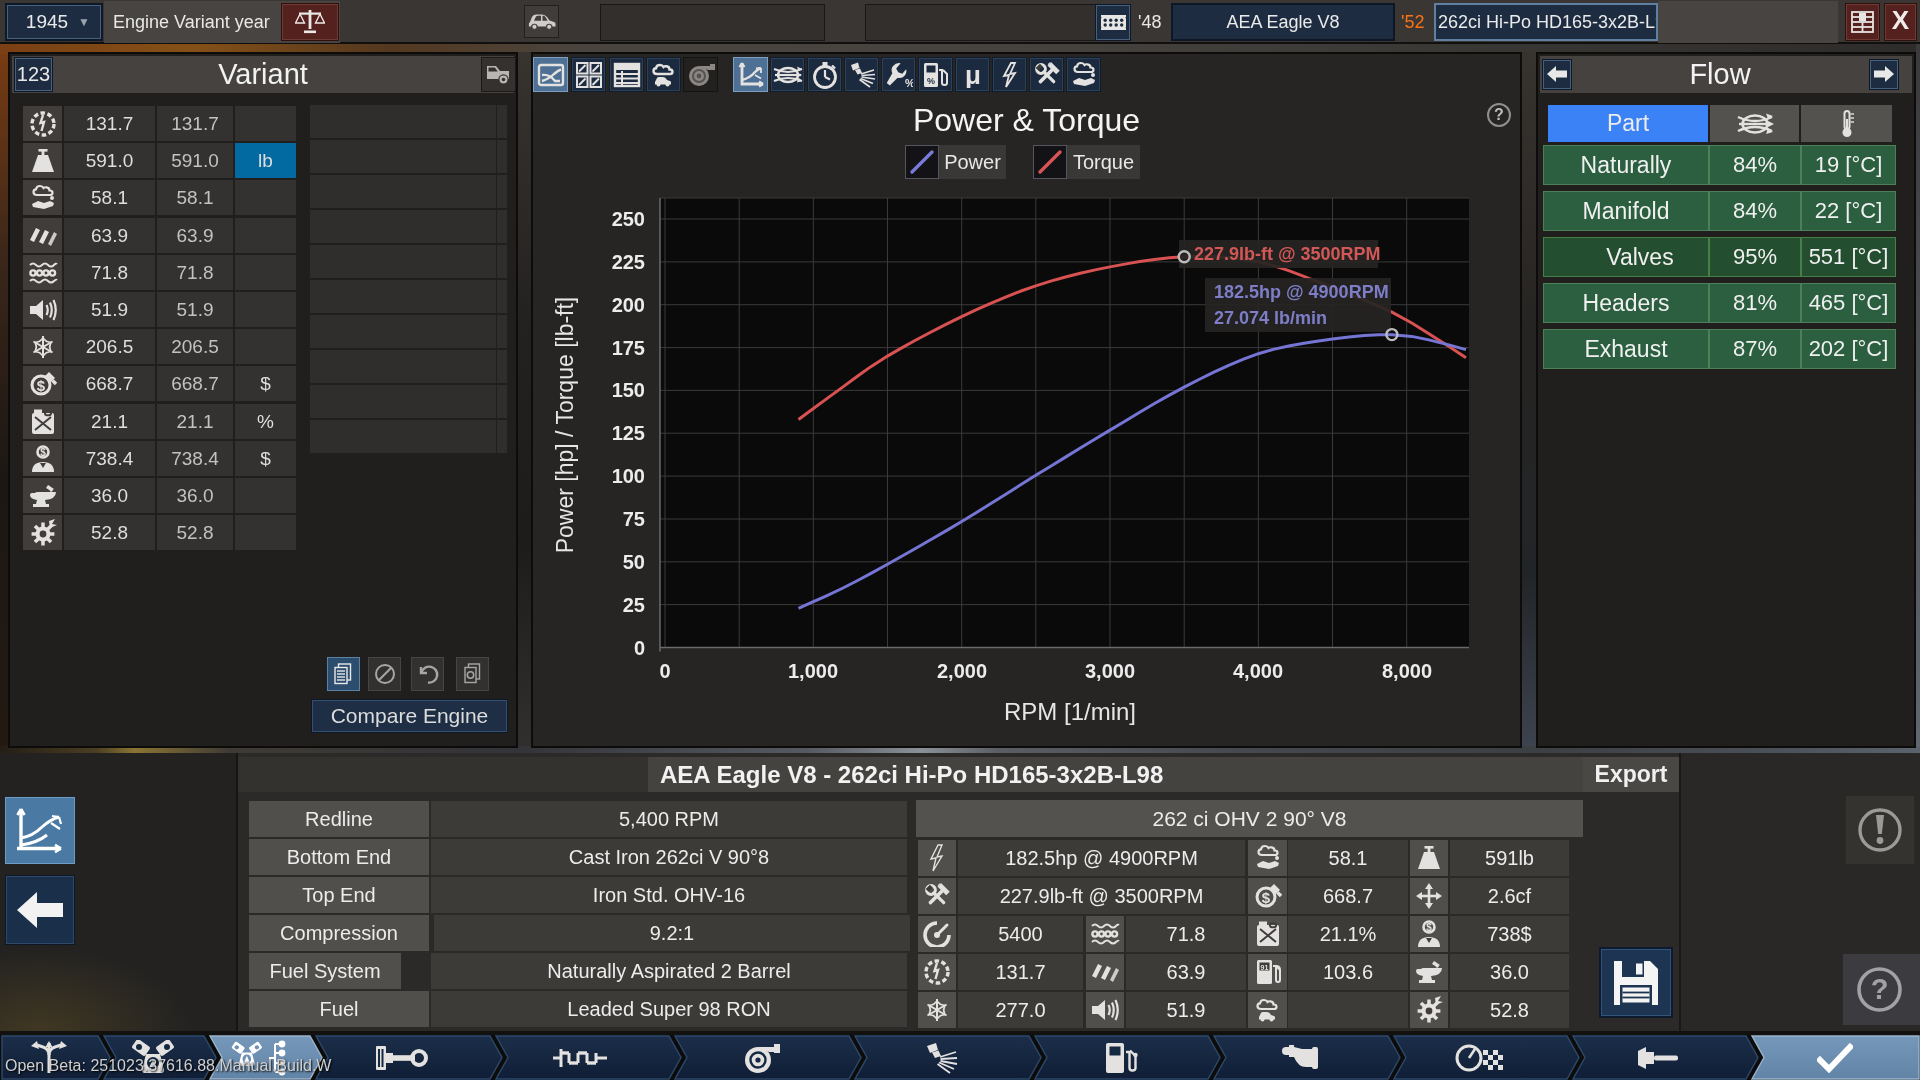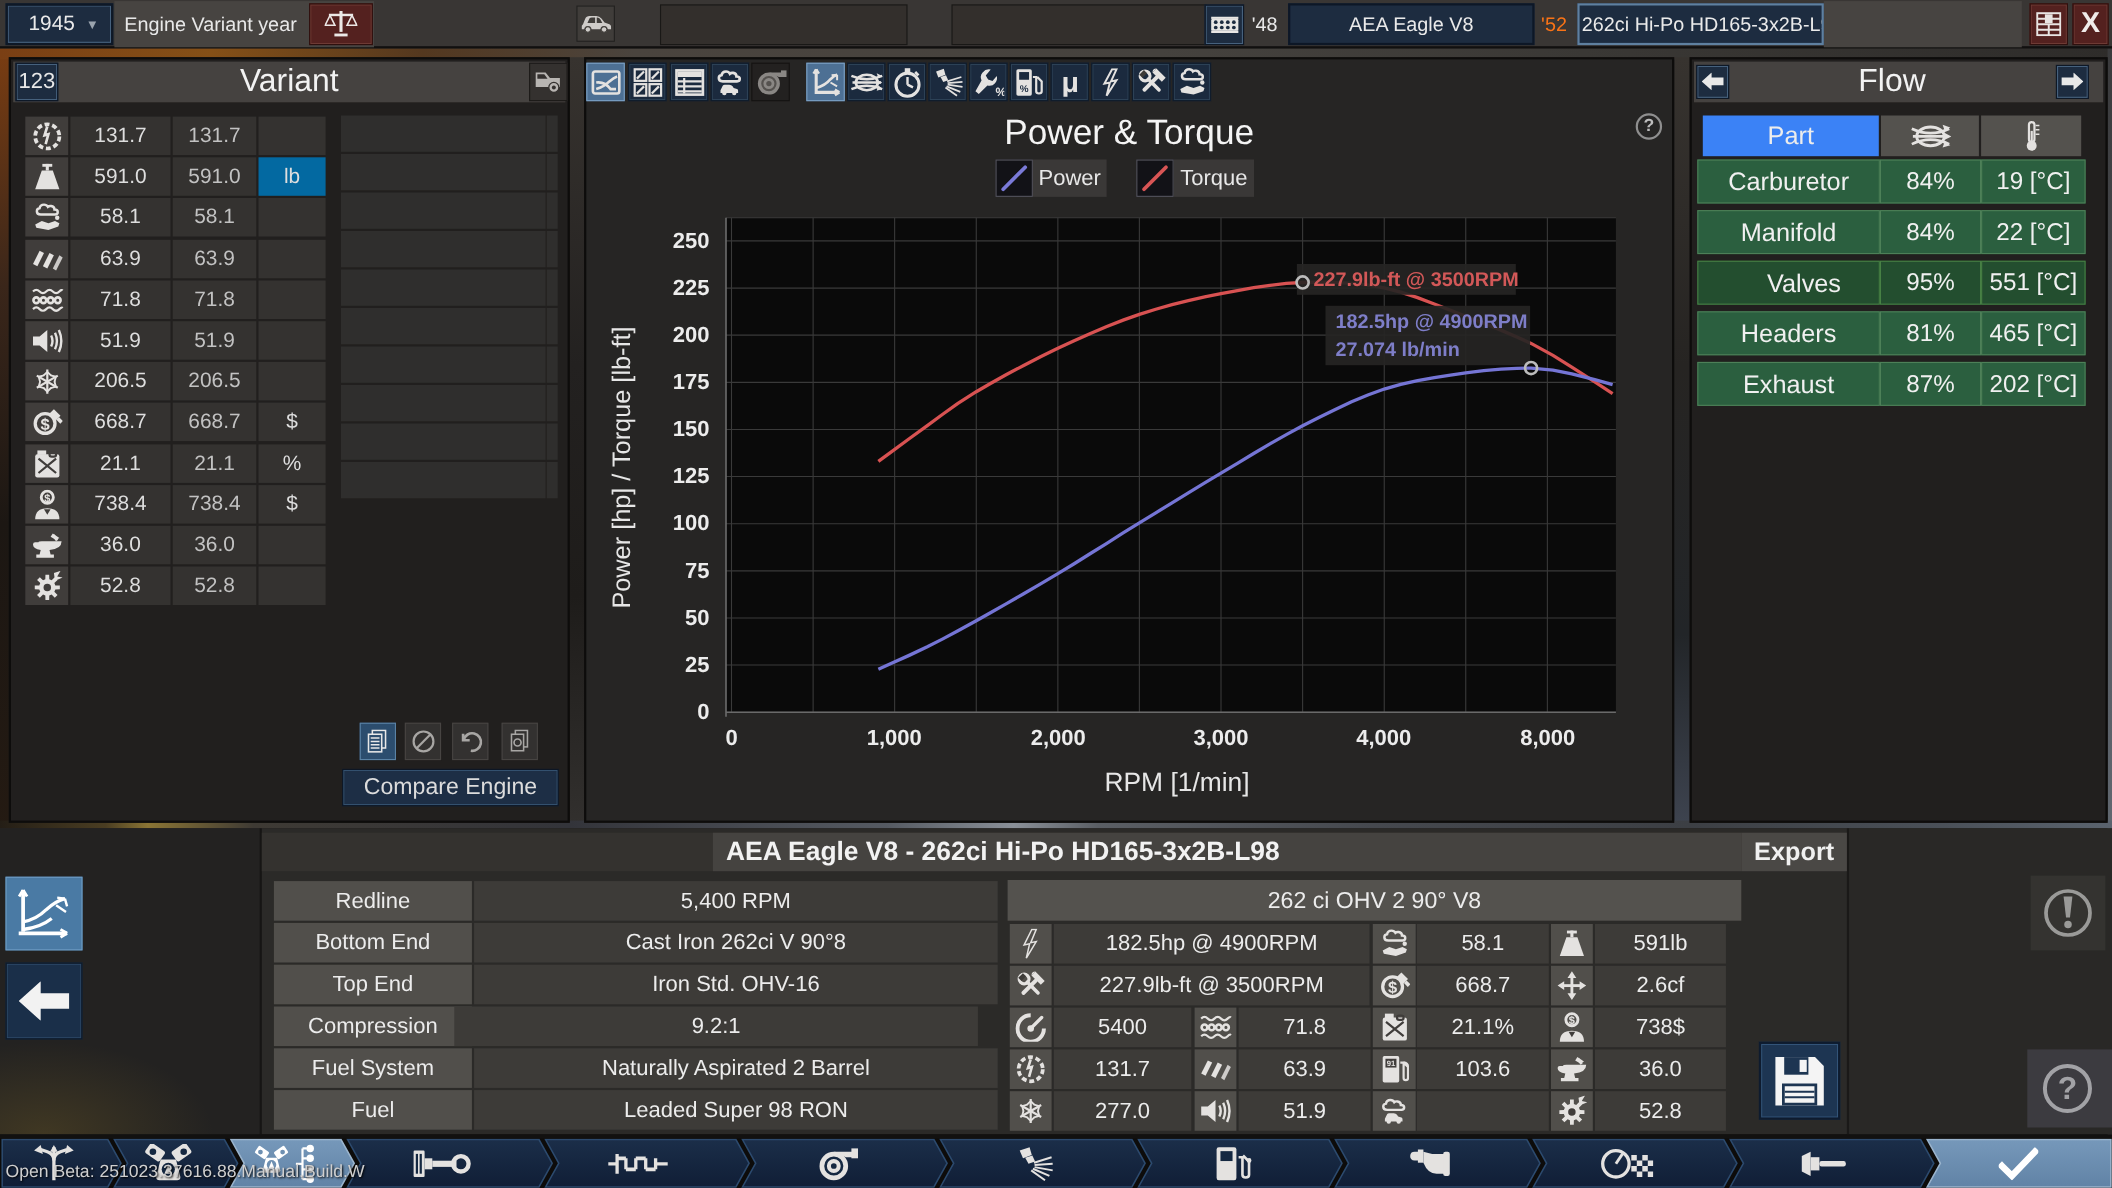--- a/index.html
+++ b/index.html
@@ -541,21 +541,21 @@
       <rect x="6.5" y="2" width="5" height="18" rx="2.5" fill="none" stroke="#e4e2e0" stroke-width="2"></rect>
       <circle cx="9" cy="23.5" r="4.5" fill="#e4e2e0"></circle>
       <rect x="8" y="10" width="2" height="12" fill="#e4e2e0"></rect>
       <g stroke="#e4e2e0" stroke-width="1.4">
         <line x1="12.5" y1="5" x2="16" y2="5"></line>
         <line x1="12.5" y1="9" x2="16" y2="9"></line>
         <line x1="12.5" y1="13" x2="16" y2="13"></line>
       </g>
     </svg>
   </div>
-<div class="cell grn" style="left:1543px;top:145px;width:166px;height:40px;font-size:23px;color:#f0f0f0;">Carburetor</div>
+<div class="cell grn" style="left:1543px;top:145px;width:166px;height:40px;font-size:23px;color:#f0f0f0;">Naturally</div>
 <div class="cell grn" style="left:1709px;top:145px;width:92px;height:40px;font-size:22px;color:#f0f0f0;">84%</div>
 <div class="cell grn" style="left:1801px;top:145px;width:95px;height:40px;font-size:22px;color:#f0f0f0;">19 [°C]</div>
 <div class="cell grn" style="left:1543px;top:191px;width:166px;height:40px;font-size:23px;color:#f0f0f0;">Manifold</div>
 <div class="cell grn" style="left:1709px;top:191px;width:92px;height:40px;font-size:22px;color:#f0f0f0;">84%</div>
 <div class="cell grn" style="left:1801px;top:191px;width:95px;height:40px;font-size:22px;color:#f0f0f0;">22 [°C]</div>
 <div class="cell grnd" style="left:1543px;top:237px;width:166px;height:40px;font-size:23px;color:#f0f0f0;padding-left:28px;">Valves</div>
 <div class="cell grnd" style="left:1709px;top:237px;width:92px;height:40px;font-size:22px;color:#f0f0f0;">95%</div>
 <div class="cell grnd" style="left:1801px;top:237px;width:95px;height:40px;font-size:22px;color:#f0f0f0;">551 [°C]</div>
 <div class="cell grn" style="left:1543px;top:283px;width:166px;height:40px;font-size:23px;color:#f0f0f0;">Headers</div>
 <div class="cell grn" style="left:1709px;top:283px;width:92px;height:40px;font-size:22px;color:#f0f0f0;">81%</div>
@@ -590,22 +590,22 @@
 <svg style="left:17px;top:892px;" width="46" height="36" viewBox="0 0 46 36">
     <path d="M20 0 L20 11 L46 11 L46 25 L20 25 L20 36 L0 18 Z" fill="#f2f2f2"></path>
   </svg>
 <div class="cell lbl" style="left:249px;top:801px;width:180px;height:36px;font-size:20px;color:#ececec;">Redline</div>
 <div class="cell val" style="left:431px;top:801px;width:476px;height:36px;font-size:20px;color:#ececec;">5,400 RPM</div>
 <div class="cell lbl" style="left:249px;top:839px;width:180px;height:36px;font-size:20px;color:#ececec;">Bottom End</div>
 <div class="cell val" style="left:431px;top:839px;width:476px;height:36px;font-size:20px;color:#ececec;">Cast Iron 262ci V 90°8</div>
 <div class="cell lbl" style="left:249px;top:877px;width:180px;height:36px;font-size:20px;color:#ececec;">Top End</div>
 <div class="cell val" style="left:431px;top:877px;width:476px;height:36px;font-size:20px;color:#ececec;">Iron Std. OHV-16</div>
 <div class="cell lbl" style="left:249px;top:915px;width:180px;height:36px;font-size:20px;color:#ececec;">Compression</div>
-<div class="cell val" style="left:413px;top:915px;width:476px;height:36px;font-size:20px;color:#ececec;">9.2:1</div>
-<div class="cell lbl" style="left:249px;top:953px;width:180px;height:36px;font-size:20px;color:#ececec;">Fuel System</div>
+<div class="cell val" style="left:434px;top:915px;width:476px;height:36px;font-size:20px;color:#ececec;">9.2:1</div>
+<div class="cell lbl" style="left:249px;top:953px;width:152px;height:36px;font-size:20px;color:#ececec;">Fuel System</div>
 <div class="cell val" style="left:431px;top:953px;width:476px;height:36px;font-size:20px;color:#ececec;">Naturally Aspirated 2 Barrel</div>
 <div class="cell lbl" style="left:249px;top:991px;width:180px;height:36px;font-size:20px;color:#ececec;">Fuel</div>
 <div class="cell val" style="left:431px;top:991px;width:476px;height:36px;font-size:20px;color:#ececec;">Leaded Super 98 RON</div>
 <div class="cell" style="left:916px;top:800px;width:667px;height:37px;background:#54524e;font-size:21px;color:#ececec;">262 ci OHV 2 90° V8</div>
 <div class="cell lbl" style="left:918px;top:840px;width:38px;height:36px;">
     <svg style="position:static" width="24" height="28" viewBox="0 0 24 28">
       <path d="M13 1 L6 15 L11 14 L8 27 L17 12 L12 13 L17 1 Z" fill="none" stroke="#e4e2e0" stroke-width="1.4"></path>
     </svg>
   </div>
 <div class="cell val" style="left:958px;top:840px;width:287px;height:36px;font-size:20px;color:#ececec;">182.5hp @ 4900RPM</div>

